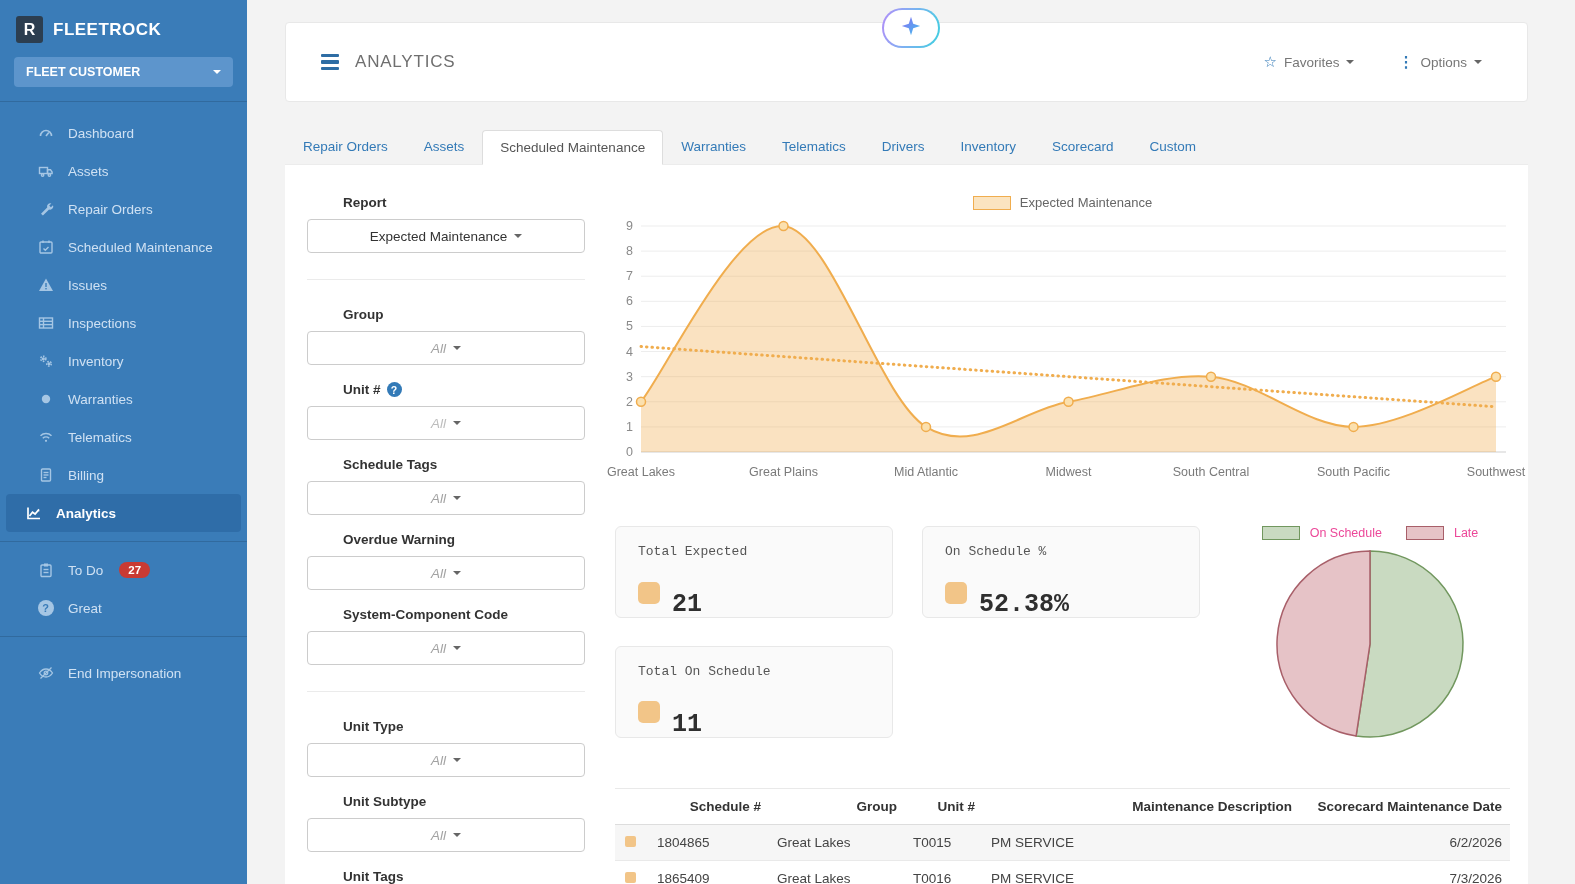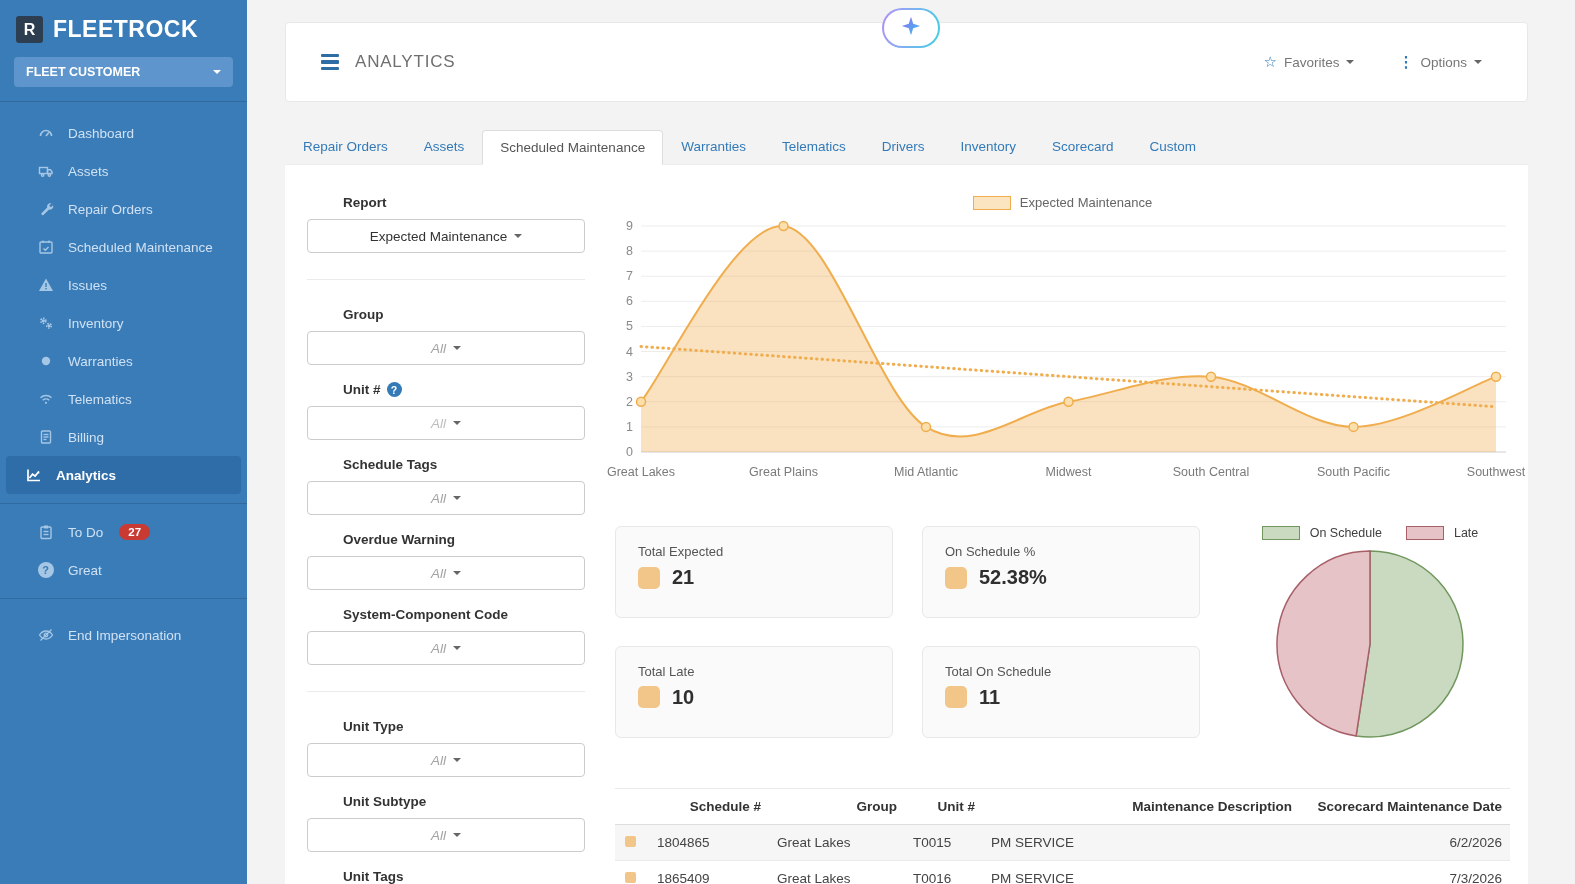--- a/index.html
+++ b/index.html
@@ -3,21 +3,21 @@
 <meta charset="utf-8">
 <style>
   * { margin:0; padding:0; box-sizing:border-box; }
   html,body { width:1575px; height:884px; overflow:hidden; }
   body { font-family:"Liberation Sans", sans-serif; background:#f3f3f3; display:flex; }
 
   
   .sidebar { width:247px; flex-shrink:0; background:#3a7cb8; color:#d2e3f4; display:flex; flex-direction:column; }
   .logo-row { display:flex; align-items:center; gap:10px; padding:16px 16px 14px 16px; }
   .logo-box { width:27px; height:27px; background:#2c3e50; border-radius:3px; color:#fff; font-weight:bold; font-size:16px; display:flex; align-items:center; justify-content:center; }
-  .logo-text { color:#fff; font-weight:bold; font-size:23px; letter-spacing:.5px; }
+  .logo-text { color:#fff; font-weight:bold; font-size:17px; letter-spacing:.5px; }
   .customer-btn { margin:0 14px; height:30px; background:#5d95cc; border-radius:4px; display:flex; align-items:center; justify-content:space-between; padding:0 12px; color:#fff; font-weight:bold; font-size:12.5px; cursor:pointer; }
   .side-divider { border:none; border-top:1px solid rgba(0,0,0,.14); margin:14px 0 0 0; }
   .side-divider.mid { margin:9px 0; }
   .nav { padding-top:12px; }
   .nav-item { height:38px; display:flex; align-items:center; gap:14px; padding-left:37px; font-size:13.5px; color:#cfe1f3; cursor:pointer; }
   .nav-item .ic { width:17px; height:17px; color:#a5c6e4; flex-shrink:0; display:flex; align-items:center; justify-content:center; }
   .nav-item.active { background:#2f6da8; color:#fff; font-weight:bold; margin:0 6px; padding-left:19px; border-radius:4px; }
   .nav-item.active .ic { color:#fff; }
   .badge { background:#c93a33; color:#fff; font-size:11.5px; font-weight:bold; border-radius:10px; padding:2px 9px; margin-left:2px; }
   .qmark { width:16px; height:16px; border-radius:50%; background:#a5c6e4; color:#3a7cb8; font-size:11px; font-weight:bold; display:flex; align-items:center; justify-content:center; }
@@ -56,28 +56,28 @@
   .f-divider { border:none; border-top:1px solid #ebebeb; margin:26px 0 27px 0; }
   .help-ic { width:15px; height:15px; border-radius:50%; background:#337ab7; color:#fff; font-size:10.5px; font-weight:bold; display:flex; align-items:center; justify-content:center; }
 
   
   .charts { flex:1; min-width:0; }
   .chart-legend { display:flex; align-items:center; justify-content:center; gap:9px; margin-bottom:2px; font-size:13px; color:#666; }
   .swatch { width:38px; height:14px; border:1.5px solid; display:inline-block; }
   #line-chart svg { display:block; width:100%; height:272px; overflow:visible; }
 
   .mid-row { display:flex; margin-top:42px; }
-  .stats-grid { display:grid; grid-template-columns:278px 278px; gap:21px 29px; }
+  .stats-grid { display:grid; grid-template-columns:278px 278px; gap:21px 29px;font-family:Liberation Mono, monospace; }
   .stat-card { height:92px; background:#fafafa; border:1px solid #e8e8e8; border-radius:6px; padding:17px 22px; }
   .stat-label { font-size:13px; color:#555; }
   .stat-valrow { display:flex; align-items:center; gap:12px; margin-top:7px; }
   .stat-sq { width:22px; height:22px; border-radius:5px; background:#f2c588; }
-  .stat-value { font-size:20px; font-weight:bold; color:#2f2f2f; }
+  .stat-value { font-size:25px; font-weight:bold; color:#2f2f2f;margin-top:24px; }
   .pie-block { flex:1; display:flex; flex-direction:column; align-items:center; padding-left:30px; }
-  .pie-legend { display:flex; align-items:center; gap:10px; font-size:12.5px; color:#404040; margin-bottom:8px; }
+  .pie-legend { display:flex; align-items:center; gap:10px; font-size:12.5px; color:#ec4899; margin-bottom:8px; }
   .pie-legend .swatch { margin-left:14px; }
   .pie-legend .swatch:first-child { margin-left:0; }
 
   
   .table-wrap { margin-top:44px; }
   table { width:100%; border-collapse:collapse; font-size:13.5px; }
   thead th { text-align:right; font-weight:bold; color:#333; padding:10px 8px; border-top:1px solid #e9e9e9; border-bottom:1px solid #ddd; }
   thead th.right, td.right { text-align:right; }
   tbody td { padding:10px 8px; color:#444; border-bottom:1px solid #e9e9e9; }
   tbody tr:nth-child(odd) { background:#f6f6f6; }
@@ -139,20 +139,31 @@
     </div>
     <div class="nav-item">
       <span class="ic">
           <svg width="16" height="16" viewBox="0 0 16 16" fill="currentColor">
             <path d="M8 1.5L15 14H1z"></path>
             <rect x="7.3" y="6" width="1.4" height="4" fill="#3a7cb8"></rect>
             <rect x="7.3" y="11" width="1.4" height="1.4" fill="#3a7cb8"></rect>
           </svg>
         </span>
       <span>Issues</span>
+    </div>
+    <div class="nav-item">
+      <span class="ic">
+          <svg width="16" height="16" viewBox="0 0 16 16" fill="none" stroke="currentColor" stroke-width="1.4">
+            <rect x="1.5" y="3" width="13" height="10"></rect>
+            <line x1="1.5" y1="6.3" x2="14.5" y2="6.3"></line>
+            <line x1="1.5" y1="9.6" x2="14.5" y2="9.6"></line>
+            <line x1="5.5" y1="3" x2="5.5" y2="13"></line>
+          </svg>
+        </span>
+      <span>Inspections</span>
     </div>
     <div class="nav-item">
       <span class="ic">
           <svg width="16" height="16" viewBox="0 0 16 16" fill="none" stroke="currentColor" stroke-width="1.5">
             <circle cx="5.3" cy="5.8" r="2.6" stroke-dasharray="1.6 1.3"></circle>
             <circle cx="5.3" cy="5.8" r="0.9"></circle>
             <circle cx="11" cy="10.8" r="2.3" stroke-dasharray="1.5 1.2"></circle>
             <circle cx="11" cy="10.8" r="0.8"></circle>
           </svg>
         </span>
@@ -402,27 +413,20 @@
               </div>
           </div>
           <div class="stat-card">
             <div class="stat-label">On Schedule %</div>
             <div class="stat-valrow">
                 <span class="stat-sq"></span>
                 <span class="stat-value">52.38%</span>
               </div>
           </div>
           <div class="stat-card">
-            <div class="stat-label">Total Late</div>
-            <div class="stat-valrow">
-                <span class="stat-sq"></span>
-                <span class="stat-value">10</span>
-              </div>
-          </div>
-          <div class="stat-card">
             <div class="stat-label">Total On Schedule</div>
             <div class="stat-valrow">
                 <span class="stat-sq"></span>
                 <span class="stat-value">11</span>
               </div>
           </div>
         </div>
         <div class="pie-block">
           <div class="pie-legend">
             <span class="swatch" id="pie-swatch-0" style="background: rgb(201, 218, 193); border-color: rgb(113, 151, 94);"></span>

